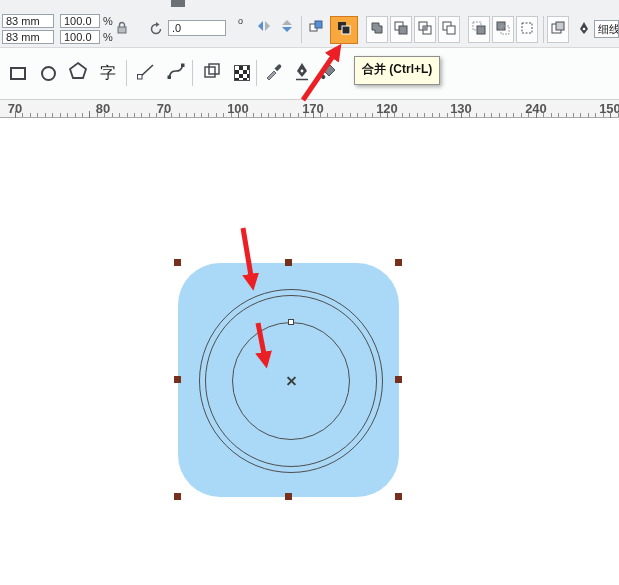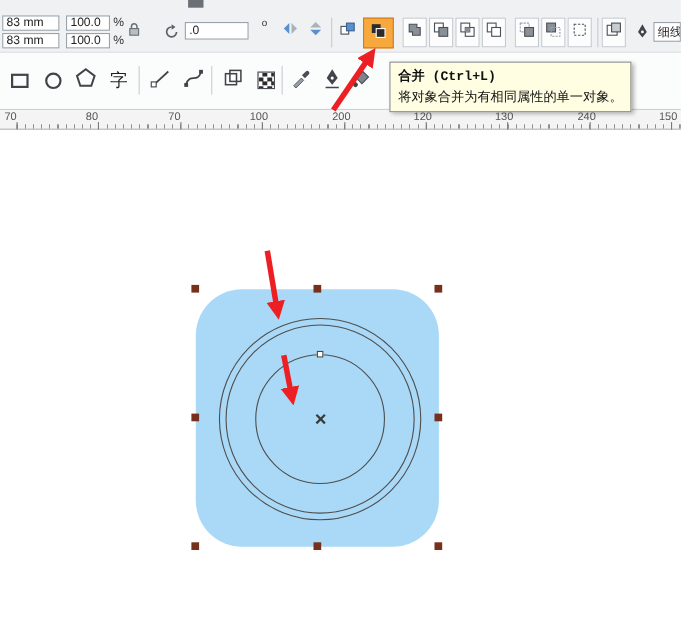--- a/index.html
+++ b/index.html
@@ -23,37 +23,37 @@
   .rect-glyph { width:16px; height:13px; border:2px solid #3f444a; }
   .ellipse-glyph { width:15px; height:15px; border:2px solid #3f444a; border-radius:50%; }
   .checker-glyph { width:16px; height:16px; border:1px solid #4a4f55; background:conic-gradient(#2b2b2b 0 25%, #fff 0 50%, #2b2b2b 0 75%, #fff 0); background-size:8px 8px; }
   .text-glyph { font-size:16px; color:#1f1f1f; }
 
   
   .ruler { position:absolute; left:0; top:100px; width:619px; height:18px; background-color:#f4f4f4;
            background-image:repeating-linear-gradient(to right,#8f8f8f 0 1px,transparent 1px 7.44px);
            background-size:100% 4px; background-position:15px 100%; background-repeat:no-repeat;
            border-bottom:1px solid #a8a8a8; }
-  .rnum { position:absolute; top:1px; width:22px; text-align:left; font-size:10px; color:#555; }
+  .rnum { position:absolute; top:1px; width:22px; text-align:center; font-size:13px; color:#555;font-weight:bold; }
   .rtick { position:absolute; top:11px; width:1px; height:7px; background:#777; }
 
   
   .canvas { position:absolute; left:0; top:118px; width:619px; height:467px; background:#fff; }
   .blue-square { position:absolute; left:178px; top:145px; width:221px; height:234px; background:#a9d9f7; border-radius:42px; }
   .circle { position:absolute; border:1px solid #4e4e4e; border-radius:50%; }
   .handle { position:absolute; width:7px; height:7px; background:#76301b; z-index:4; }
   .node-sq { position:absolute; left:288px; top:201px; width:6px; height:6px; background:#fff; border:1px solid #444; }
   .xline { position:absolute; left:286px; top:262px; width:11px; height:2px; background:#3a3a3a; }
   .watermark { position:absolute; left:4px; top:293px; font-size:15px; font-weight:bold; color:#2a9fe0; letter-spacing:.3px; z-index:5;
                text-shadow:-1px -1px 0 #fff, 1px -1px 0 #fff, -1px 1px 0 #fff, 1px 1px 0 #fff; }
 
   
   .tooltip { position:absolute; left:354px; top:56px; background:#fffee3; border:1px solid #8f8f8f; box-shadow:2px 2px 4px rgba(0,0,0,.3);
              padding:4px 7px; z-index:50; white-space:nowrap; }
-  .tooltip .tt-title { font-size:12px; font-weight:bold; color:#111; margin-bottom:2px;font-family:Liberation Mono, monospace; }
+  .tooltip .tt-title { font-size:12px; font-weight:bold; color:#111; margin-bottom:2px; }
   .tooltip .tt-desc { font-size:12px; color:#111; }
 
   
   .arrows { position:absolute; left:0; top:0; width:619px; height:585px; z-index:60; pointer-events:none; }
 </style>
 </head>
 <body>
 
 <div id="screen">
 
@@ -263,24 +263,24 @@
     <div class="tool" style="left:314px;">
       <span><svg width="20" height="20" viewBox="0 0 20 20">
             <path d="M6 10 l6-6 5 5 -6 6 z" fill="#7d848c" stroke="#4a4f55"></path>
             <path d="M4.5 13 q-2.5 3.5 -0.5 4.8 q2 1.2 3.2-1 q1-2 -2.7-3.8" fill="#3f444a"></path>
           </svg></span>
     </div>
   </div>
 
   <div class="ruler">
     <span class="rnum" style="left:4px;">70</span>
-    <span class="rnum" style="left:78px;">80</span>
+    <span class="rnum" style="left:92px;">80</span>
     <span class="rnum" style="left:153px;">70</span>
     <span class="rnum" style="left:227px;">100</span>
-    <span class="rnum" style="left:302px;">200</span>
+    <span class="rnum" style="left:302px;">170</span>
     <span class="rnum" style="left:376px;">120</span>
     <span class="rnum" style="left:450px;">130</span>
     <span class="rnum" style="left:525px;">240</span>
     <span class="rnum" style="left:599px;">150</span>
     <span class="rtick" style="left:15px;"></span>
     <span class="rtick" style="left:89px;"></span>
     <span class="rtick" style="left:164px;"></span>
     <span class="rtick" style="left:238px;"></span>
     <span class="rtick" style="left:313px;"></span>
     <span class="rtick" style="left:387px;"></span>
@@ -306,21 +306,20 @@
     <div class="handle" style="left:174px;top:258px;"></div>
     <div class="handle" style="left:395px;top:258px;"></div>
     <div class="handle" style="left:174px;top:375px;"></div>
     <div class="handle" style="left:285px;top:375px;"></div>
     <div class="handle" style="left:395px;top:375px;"></div>
 
   </div>
 
   <div class="tooltip">
     <div class="tt-title">合并 (Ctrl+L)</div>
-    <div class="tt-desc">将对象合并为有相同属性的单一对象。</div>
   </div>
 
   <svg class="arrows" viewBox="0 0 619 585">
     <defs>
       <marker id="ah" viewBox="0 0 4 4" markerWidth="3.4" markerHeight="3.4" refX="0.5" refY="2" orient="auto">
         <path d="M0 0 L4 2 L0 4 Z" fill="#ec2024"></path>
       </marker>
     </defs>
     <line x1="303" y1="100" x2="333" y2="56" stroke="#ec2024" stroke-width="5" marker-end="url(#ah)"></line>
     <line x1="243" y1="228" x2="251" y2="276" stroke="#ec2024" stroke-width="5" marker-end="url(#ah)"></line>

